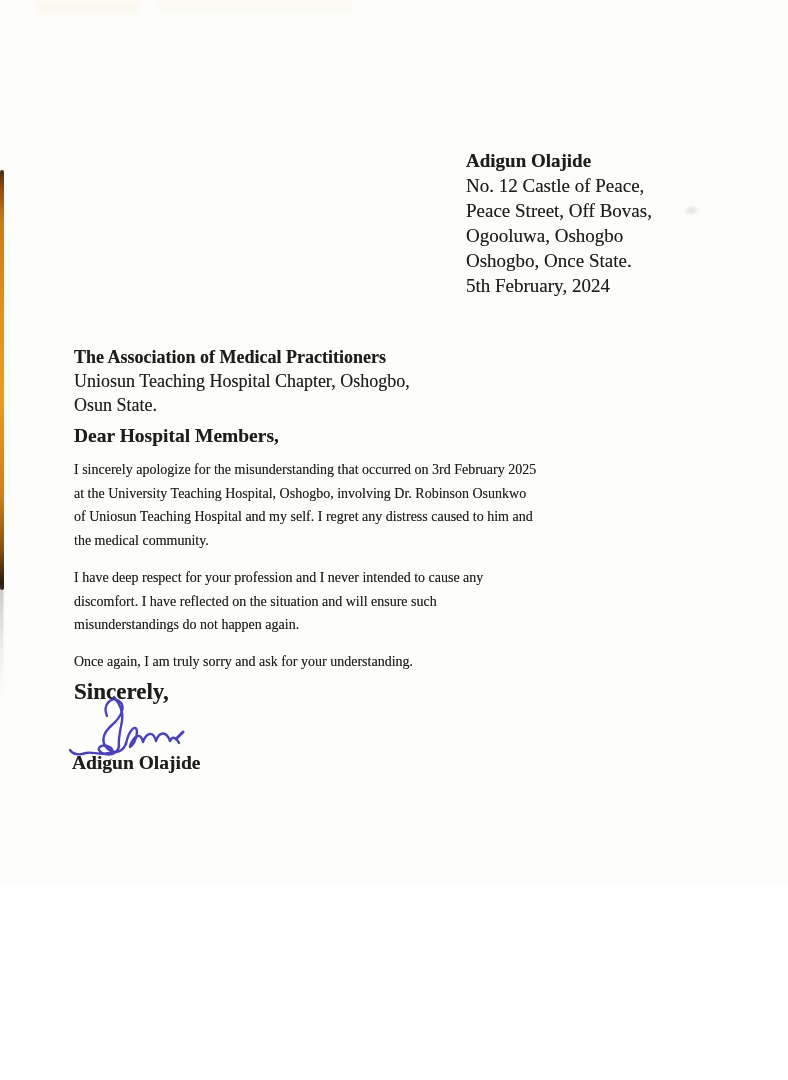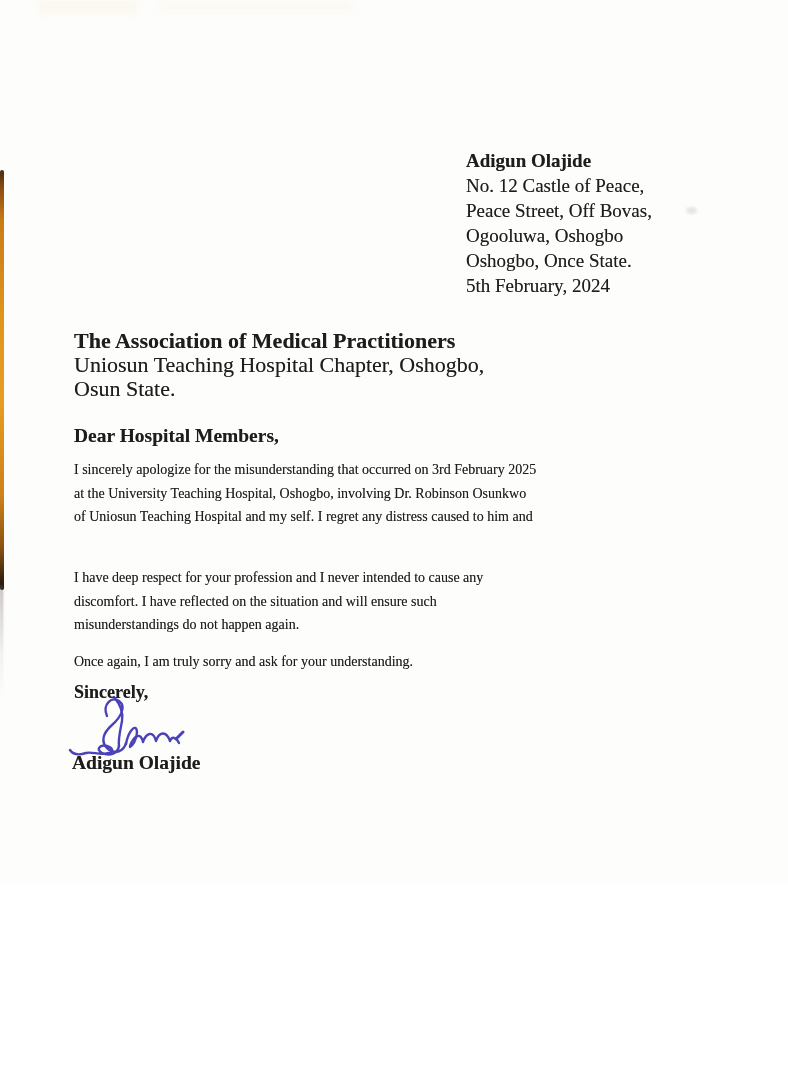--- a/index.html
+++ b/index.html
@@ -25,22 +25,22 @@
   .sender-block {
     position: absolute;
     left: 466px;
     top: 148px;
     font-size: 19px;
     line-height: 25px;
   }
   .recipient-block {
     position: absolute;
     left: 74px;
-    top: 329px;
-    font-size: 22px;
+    top: 345px;
+    font-size: 18px;
     line-height: 24px;
   }
   .salutation {
     position: absolute;
     left: 74px;
     top: 424px;
     font-size: 19.5px;
     line-height: 24px;
   }
   .para {
@@ -50,21 +50,21 @@
     font-size: 14px;
     line-height: 23.5px;
   }
   .para-1 { top: 458px; }
   .para-2 { top: 566px; }
   .para-3 { top: 650px; }
   .closing {
     position: absolute;
     left: 74px;
     top: 680px;
-    font-size: 18px;
+    font-size: 23px;
     line-height: 24px;
   }
   .signed-name {
     position: absolute;
     left: 72px;
     top: 751px;
     font-size: 19.5px;
     line-height: 24px;
   }
   .signature {
@@ -141,20 +141,21 @@
     <div>Uniosun Teaching Hospital Chapter, Oshogbo,</div>
     <div>Osun State.</div>
   </div>
 
   <div class="salutation bold txt">Dear Hospital Members,</div>
 
   <div class="para para-1 txt">
     <div>I sincerely apologize for the misunderstanding that occurred on 3rd February 2025</div>
     <div>at the University Teaching Hospital, Oshogbo, involving Dr. Robinson Osunkwo</div>
     <div>of Uniosun Teaching Hospital and my self. I regret any distress caused to him and</div>
+    <div>the medical community.</div>
   </div>
 
   <div class="para para-2 txt">
     <div>I have deep respect for your profession and I never intended to cause any</div>
     <div>discomfort. I have reflected on the situation and will ensure such</div>
     <div>misunderstandings do not happen again.</div>
   </div>
 
   <div class="para para-3 txt">
     <div>Once again, I am truly sorry and ask for your understanding.</div>

